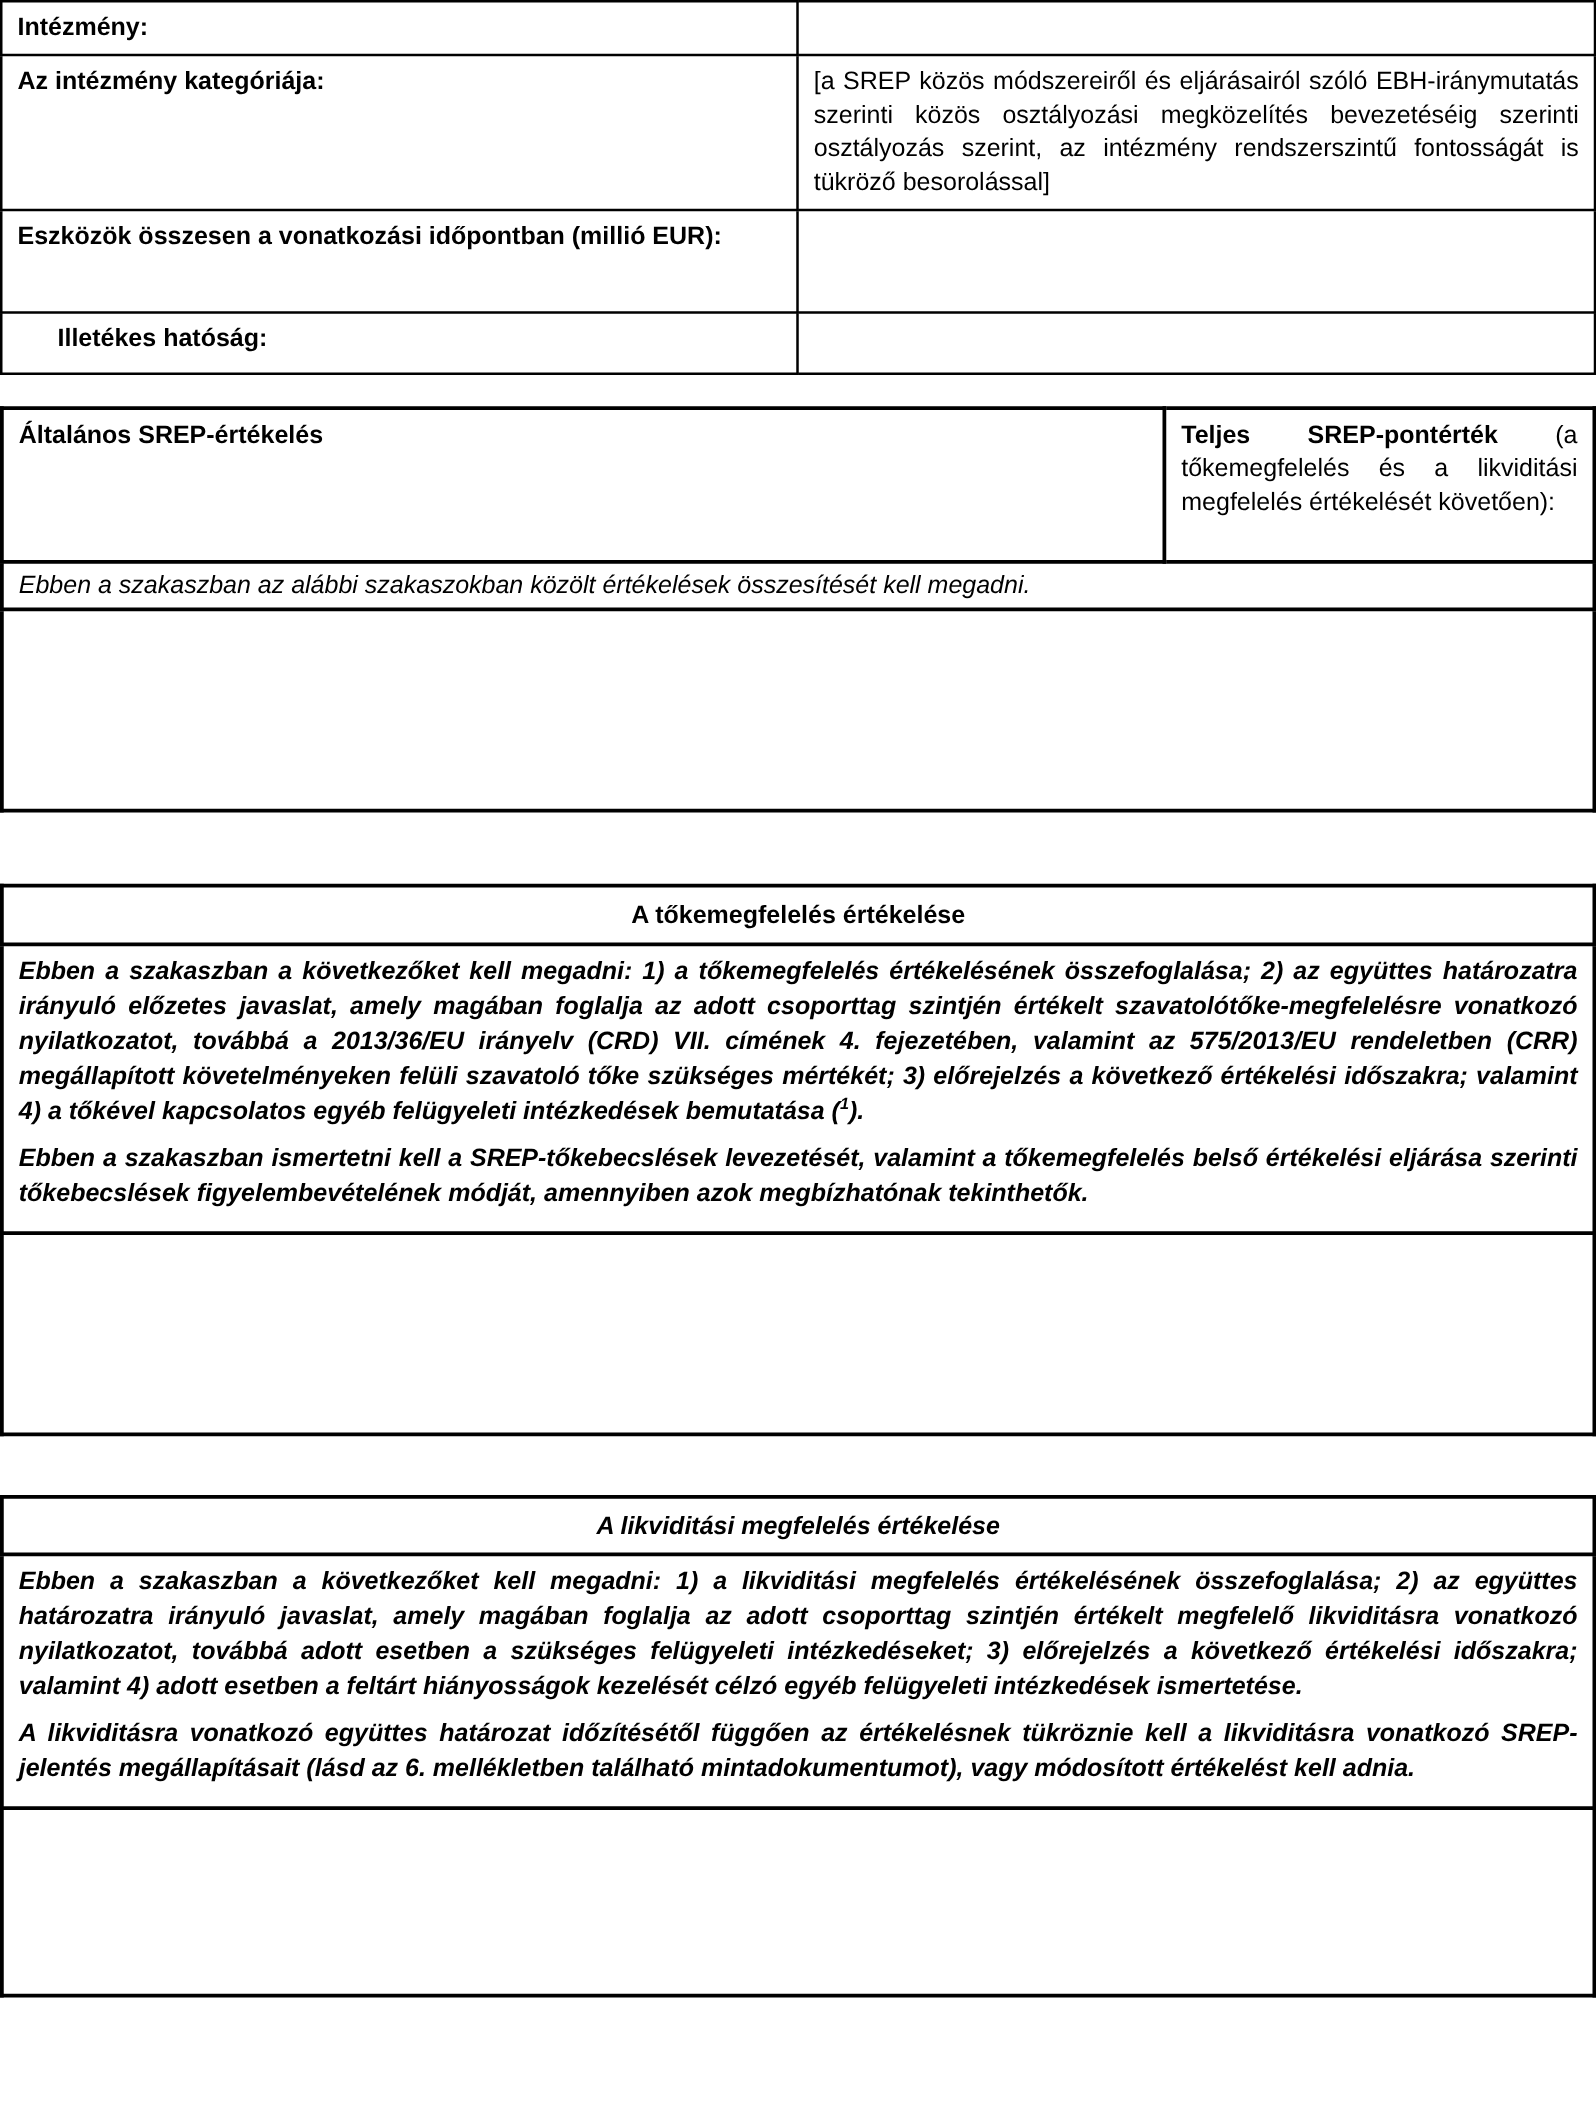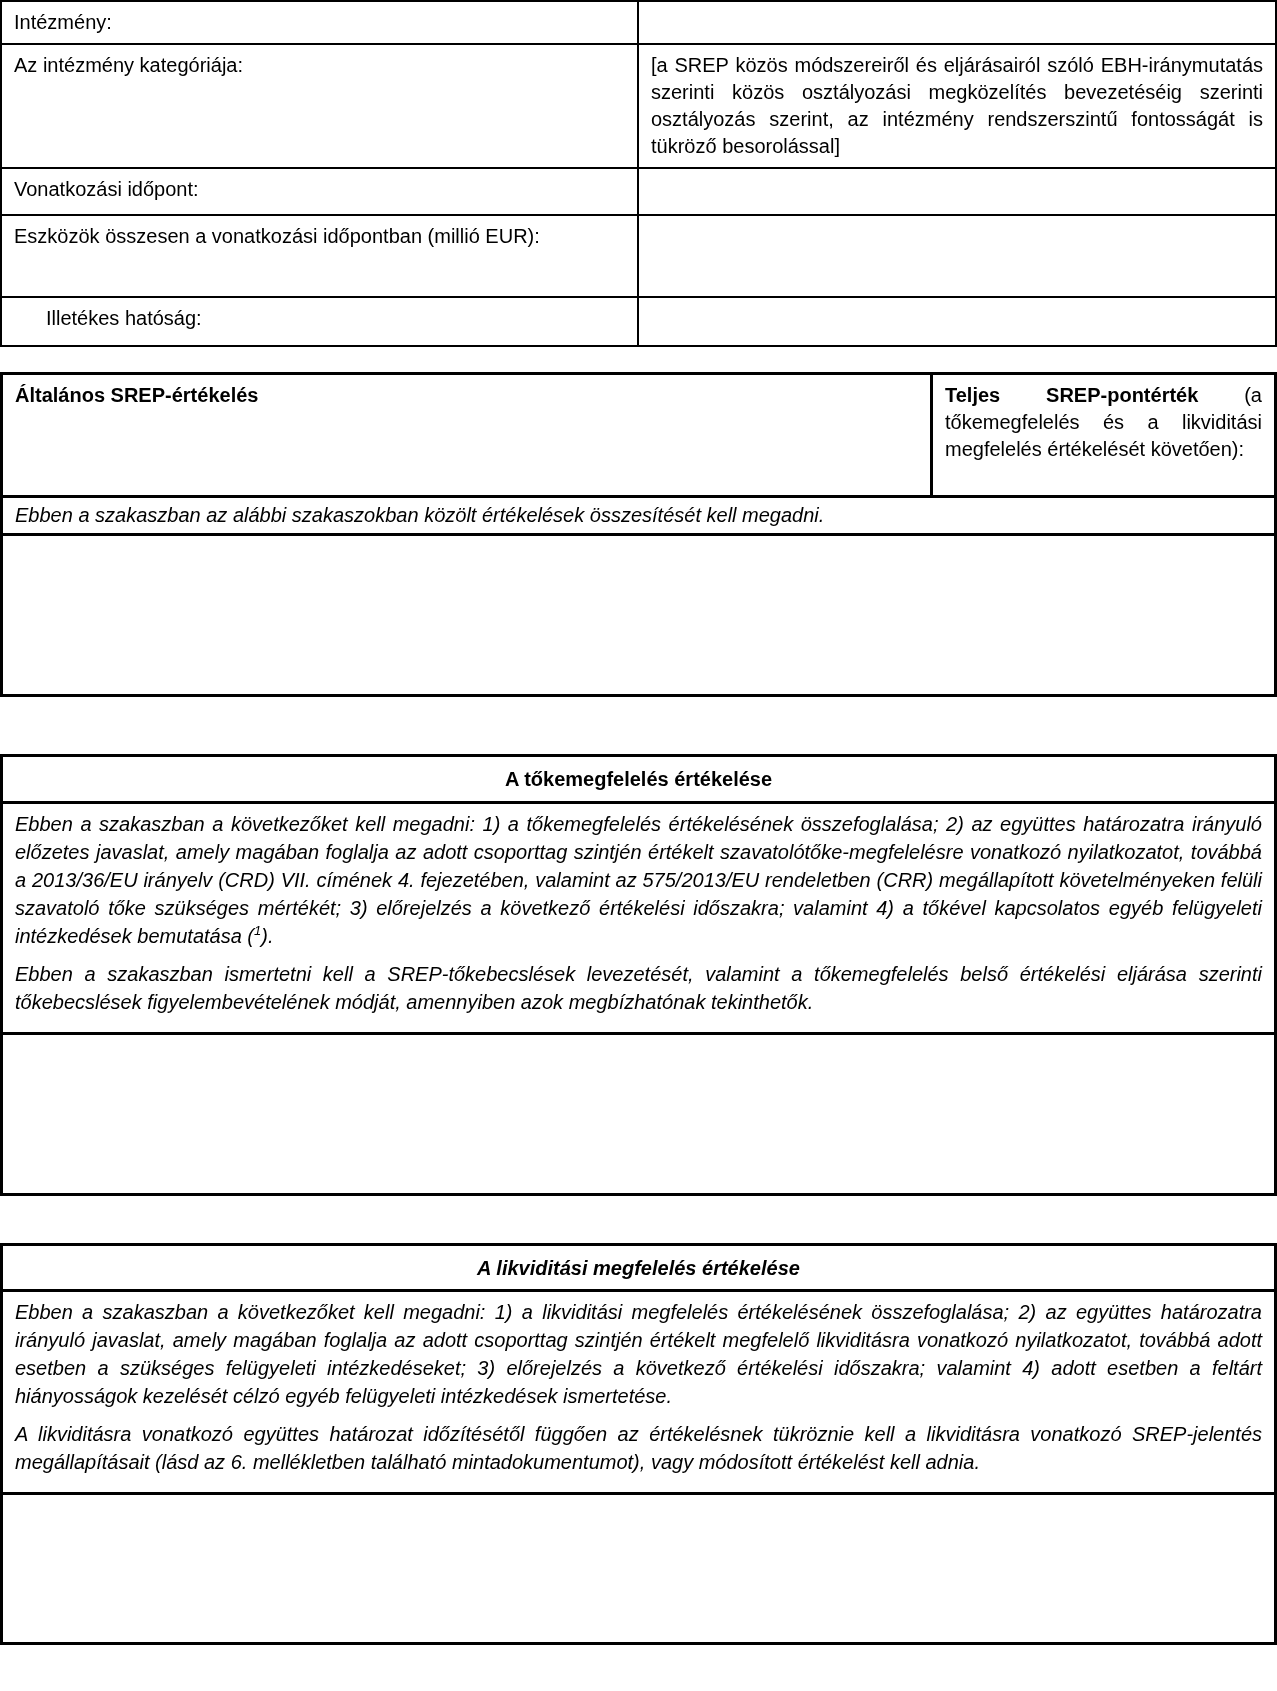--- a/index.html
+++ b/index.html
@@ -24,21 +24,21 @@
   }
   td {
     border: 2px solid #000;
     vertical-align: top;
     padding: 7px 12px;
     line-height: 27px;
   }
 
   
   .info-table col.c-label { width: 637px; }
-  .info-table td.label { font-weight: normal; }
+  .info-table td.label { font-weight: bold; }
   .info-table td.value { text-align: justify; }
   .row-institution td { height: 42px; }
   .row-category td { height: 122px; }
   .row-refdate td { height: 47px; }
   .row-assets td { height: 82px; }
   .row-authority td { height: 49px; padding-left: 44px; }
 
   
   .section-gap-sm { height: 25px; }
   .section-gap-md { height: 47px; }
@@ -58,20 +58,21 @@
   .entry-cell-overall { height: 161px; }
 
   .section-table td { border-width: 3px; }
   .section-title-cell { font-weight: bold; height: 47px; padding-top: 9px; text-align: center; }
   .section-body-cell {
     font-style: italic;
     text-align: justify;
     padding-top: 6px;
     padding-bottom: 16px;
     line-height: 28px;
+    font-weight: bold;
   }
   .section-body-cell p { margin: 0 0 10px 0; }
   .section-body-cell p:last-child { margin-bottom: 0; }
   .capital-body { height: 205px; }
   .capital-entry { height: 161px; }
   .liquidity-title { height: 43px; font-style: italic; }
   .liquidity-body { height: 189px; }
   .liquidity-entry { height: 150px; }
 
   sup {
@@ -91,24 +92,20 @@
         <col>
       </colgroup>
     <tbody>
       <tr class="row-institution">
         <td class="label">Intézmény:</td>
         <td class="value"></td>
       </tr>
       <tr class="row-category">
         <td class="label">Az intézmény kategóriája:</td>
         <td class="value">[a SREP közös módszereiről és eljárásairól szóló EBH-iránymutatás szerinti közös osztályozási megközelítés bevezetéséig szerinti osztályozás szerint, az intézmény rendszerszintű fontosságát is tükröző besorolással]</td>
-      </tr>
-      <tr class="row-refdate">
-        <td class="label">Vonatkozási időpont:</td>
-        <td class="value"></td>
       </tr>
       <tr class="row-assets">
         <td class="label">Eszközök összesen a vonatkozási időpontban (millió EUR):</td>
         <td class="value"></td>
       </tr>
       <tr class="row-authority">
         <td class="label">Illetékes hatóság:</td>
         <td class="value"></td>
       </tr>
     </tbody>

